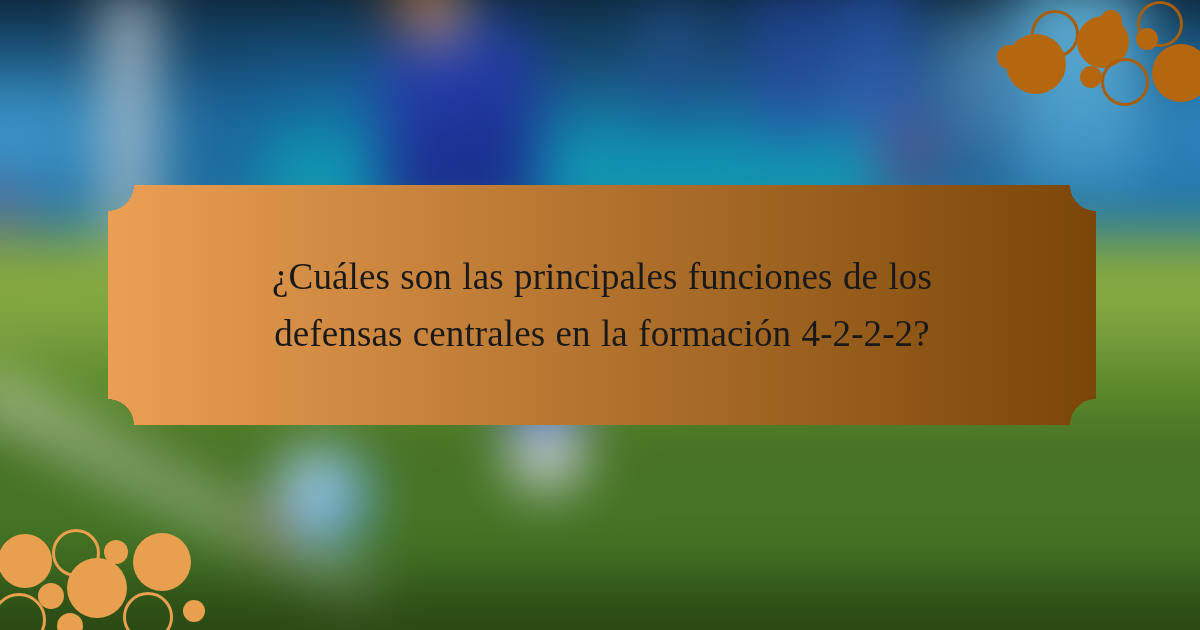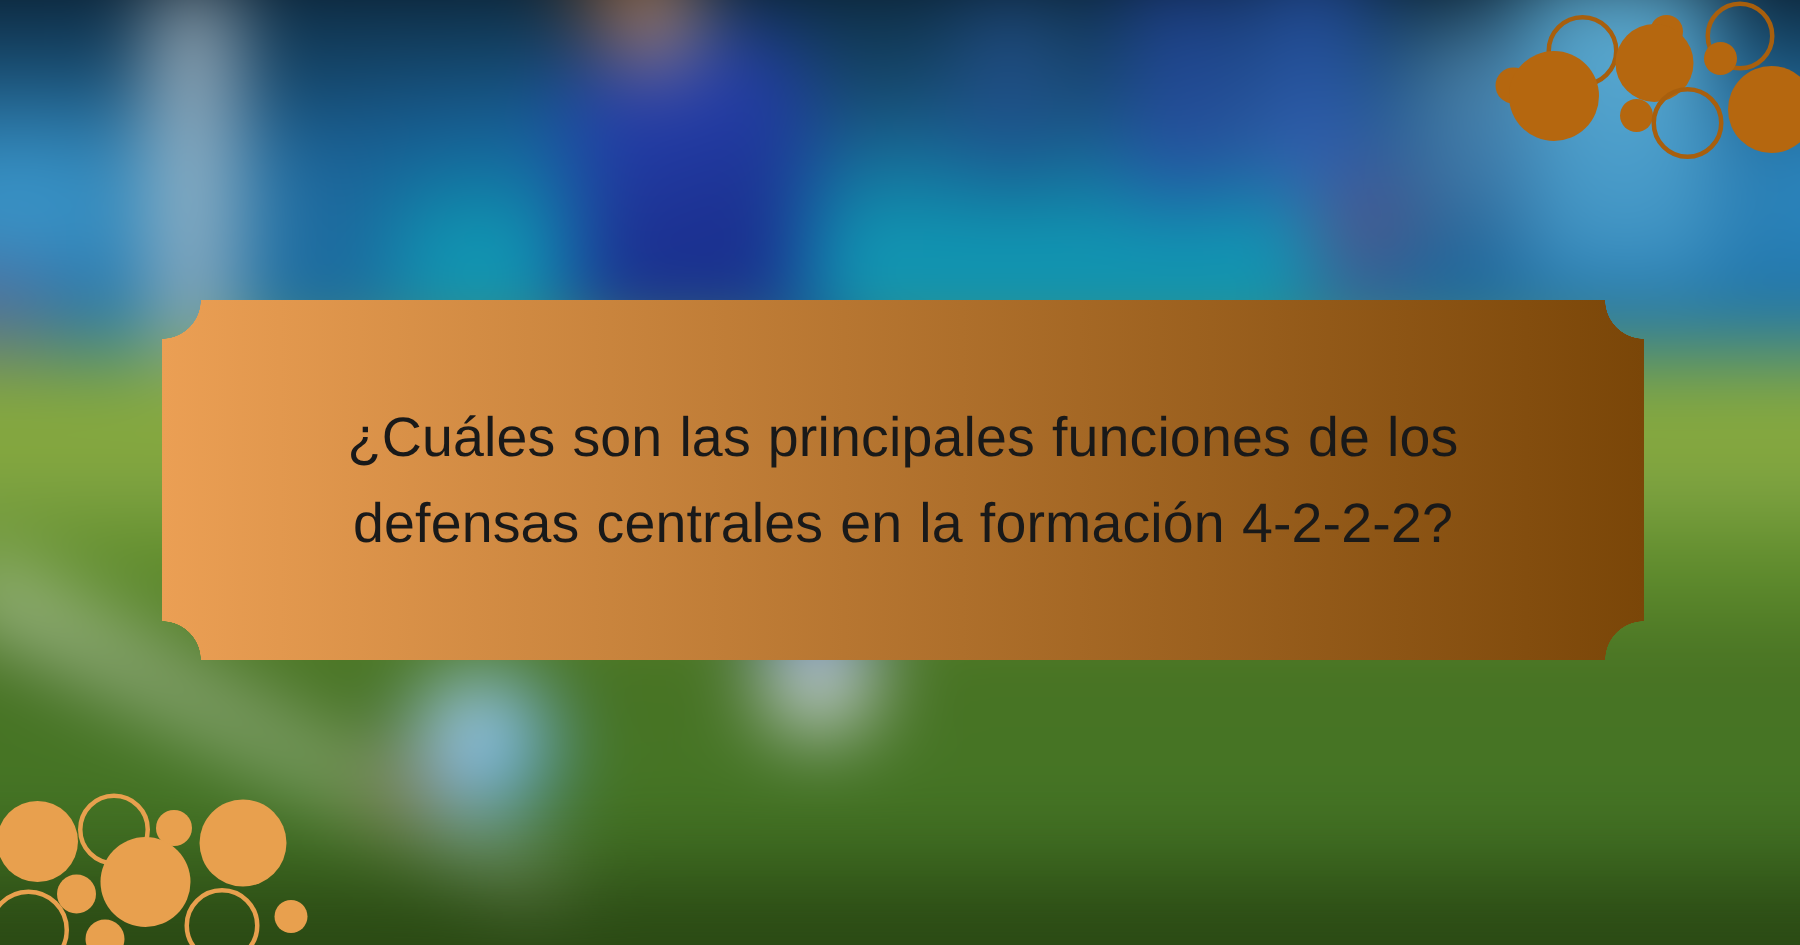--- a/index.html
+++ b/index.html
@@ -151,38 +151,39 @@
     background:radial-gradient(ellipse at center, rgba(206,122,44,.65) 0%, rgba(206,122,44,0) 72%);
   }
 
   
   .deco-cluster { position:absolute; }
   .deco-circle { position:absolute; border-radius:50%; }
 
   
   .question-card {
     position:absolute;
-    left:108px; top:200px;
+    left:108px; top:185px;
     width:988px; height:240px;
     display:flex; align-items:center; justify-content:center;
     padding:0 96px;
     
     --n: 26px;
     -webkit-mask-image:
       radial-gradient(circle var(--n) at 0 0, transparent 99%, #000 100%),
       radial-gradient(circle var(--n) at 100% 0, transparent 99%, #000 100%),
       radial-gradient(circle var(--n) at 0 100%, transparent 99%, #000 100%),
       radial-gradient(circle var(--n) at 100% 100%, transparent 99%, #000 100%);
     -webkit-mask-composite: source-in;
     mask-image:
       radial-gradient(circle var(--n) at 0 0, transparent 99%, #000 100%),
       radial-gradient(circle var(--n) at 100% 0, transparent 99%, #000 100%),
       radial-gradient(circle var(--n) at 0 100%, transparent 99%, #000 100%),
       radial-gradient(circle var(--n) at 100% 100%, transparent 99%, #000 100%);
     mask-composite: intersect;
+    font-family: Liberation Serif, serif;
   }
   .question-text {
     font-size:37px;
     line-height:1.55;
     font-weight:400;
     text-align:center;
     letter-spacing:.1px;
     word-spacing:1px;
   }
 </style>

